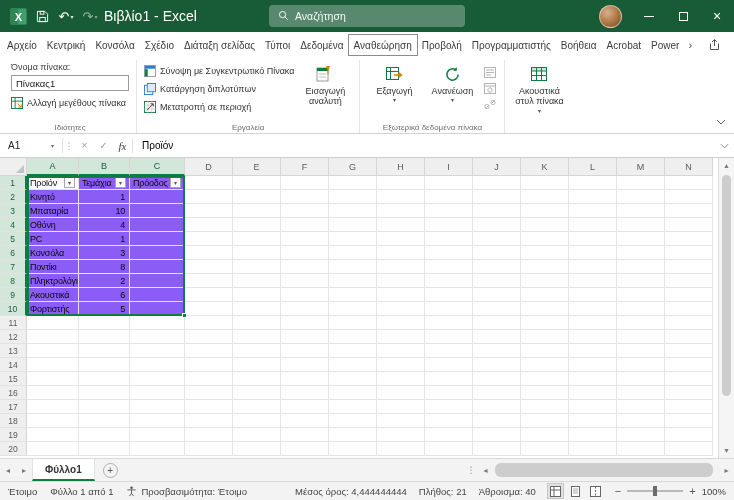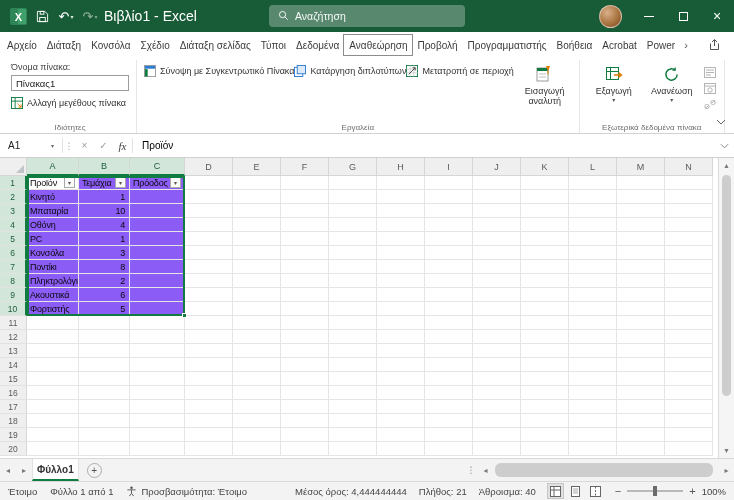--- a/index.html
+++ b/index.html
@@ -32,21 +32,21 @@
   .tab-share{margin-left:auto;padding-right:10px;display:flex;align-items:center}
 
   
   .ribbon{height:76px;background:#fff;border-bottom:1px solid #D2D2D2;display:flex;align-items:stretch;padding:2px 2px 0 4px;flex:0 0 auto;position:relative}
   .rgroup{position:relative;padding:2px 7px 13px;display:flex;align-items:flex-start;gap:4px}
   .rgroup+.rgroup{border-left:1px solid #E6E6E6}
   .glabel{position:absolute;bottom:1px;left:0;right:0;text-align:center;font-size:8px;color:#6d6d6d;white-space:nowrap}
   .propcol{display:flex;flex-direction:column;gap:3px;font-size:9.5px;color:#333}
   .propcol input{width:118px;height:16px;border:1px solid #9c9c9c;font-size:9.5px;padding:0 4px;font-family:"Liberation Sans",sans-serif;color:#222}
   .toolrow{display:flex;align-items:center;gap:4px;height:18px;font-size:9px;color:#333;white-space:nowrap}
-  .toolcol{display:flex;flex-direction:row;justify-content:flex-end}
+  .toolcol{display:flex;flex-direction:column;justify-content:flex-end}
   .bigbtn{width:54px;display:flex;flex-direction:column;align-items:center;padding-top:2px;font-size:9px;color:#333;text-align:center;line-height:1.15}
   .bigbtn .bicon{height:20px;display:flex;align-items:center;justify-content:center;margin-bottom:2px}
   .bigbtn .bchev{font-size:6px;color:#555;margin-top:1px}
   .minicol{display:flex;flex-direction:column;gap:3px;padding-top:4px}
   .miniicon{width:14px;height:13px;display:flex;align-items:center;justify-content:center;opacity:.55}
   .collapse-ribbon{position:absolute;right:8px;bottom:4px}
 
   
   .fbar{height:24px;background:#fff;border-bottom:1px solid #CFCFCF;display:flex;align-items:stretch;flex:0 0 auto;font-size:10px}
   .namebox{width:62px;display:flex;align-items:center;padding:0 8px;color:#222}
@@ -79,21 +79,21 @@
   .selbox{position:absolute;left:27px;top:0;width:158px;height:140px;border:2px solid #107C41;pointer-events:none;z-index:5}
   .fillhandle{position:absolute;right:-4px;bottom:-4px;width:5px;height:5px;background:#107C41;border:1px solid #fff;pointer-events:auto}
   .vscroll{width:16px;flex:0 0 auto;background:#F5F5F5;border-left:1px solid #DCDCDC;display:flex;flex-direction:column}
   .varrow{height:15px;display:flex;align-items:center;justify-content:center;font-size:7px;color:#7c7c7c}
   .vtrack{flex:1;position:relative}
   .vthumb{position:absolute;left:3px;right:3px;top:2px;height:82%;background:#CDCDCD;border-radius:6px}
 
   
   .sheetbar{height:23px;background:#F3F3F3;border-top:1px solid #D8D8D8;display:flex;align-items:center;flex:0 0 auto;font-size:10px;color:#555}
   .snav{width:16px;display:flex;align-items:center;justify-content:center;font-size:8px;color:#777}
-  .stab{height:100%;padding:0 4px;background:#fff;border-right:1px solid #E2E2E2;border-left:1px solid #E2E2E2;display:flex;align-items:center;font-weight:700;color:#333;border-bottom:2px solid #107C41;font-size:10px}
+  .stab{height:100%;padding:0 12px;background:#fff;border-right:1px solid #E2E2E2;border-left:1px solid #E2E2E2;display:flex;align-items:center;font-weight:700;color:#333;border-bottom:2px solid #107C41;font-size:10px}
   .addsheet{width:15px;height:15px;border:1px solid #ADADAD;border-radius:50%;display:flex;align-items:center;justify-content:center;font-size:10px;color:#555;margin-left:8px}
   .sright{margin-left:auto;display:flex;align-items:center;height:100%}
   .sdots{width:14px;text-align:center;color:#777;font-size:9px}
   .hscroll{display:flex;align-items:center;height:100%}
   .harrow{width:15px;display:flex;align-items:center;justify-content:center;font-size:8px;color:#777}
   .htrack{width:226px;height:100%;position:relative;background:#F3F3F3}
   .hthumb{position:absolute;left:2px;top:4px;bottom:4px;width:218px;background:#CDCDCD;border-radius:6px}
 
   
   .statusbar{height:19px;background:#F3F3F3;border-top:1px solid #D8D8D8;display:flex;align-items:center;font-size:9.5px;color:#444;padding:0 8px;gap:13px;flex:0 0 auto;white-space:nowrap}
@@ -150,21 +150,21 @@
       <span class="winbtn">
           <span class="maxbox"></span>
         </span>
       <span class="winbtn">×</span>
     </div>
   </div>
 
   <div class="tabrow">
     <div class="tabs" id="ribbon-tabs">
         <div class="rtab">Αρχείο</div>
-        <div class="rtab">Διάταξη</div>
+        <div class="rtab">Κεντρική</div>
         <div class="rtab">Κονσόλα</div>
         <div class="rtab">Σχέδιο</div>
         <div class="rtab">Διάταξη σελίδας</div>
         <div class="rtab">Τύποι</div>
         <div class="rtab">Δεδομένα</div>
         <div class="rtab focused">Αναθεώρηση</div>
         <div class="rtab">Προβολή</div>
         <div class="rtab">Προγραμματιστής</div>
         <div class="rtab">Βοήθεια</div>
         <div class="rtab">Acrobat</div>

